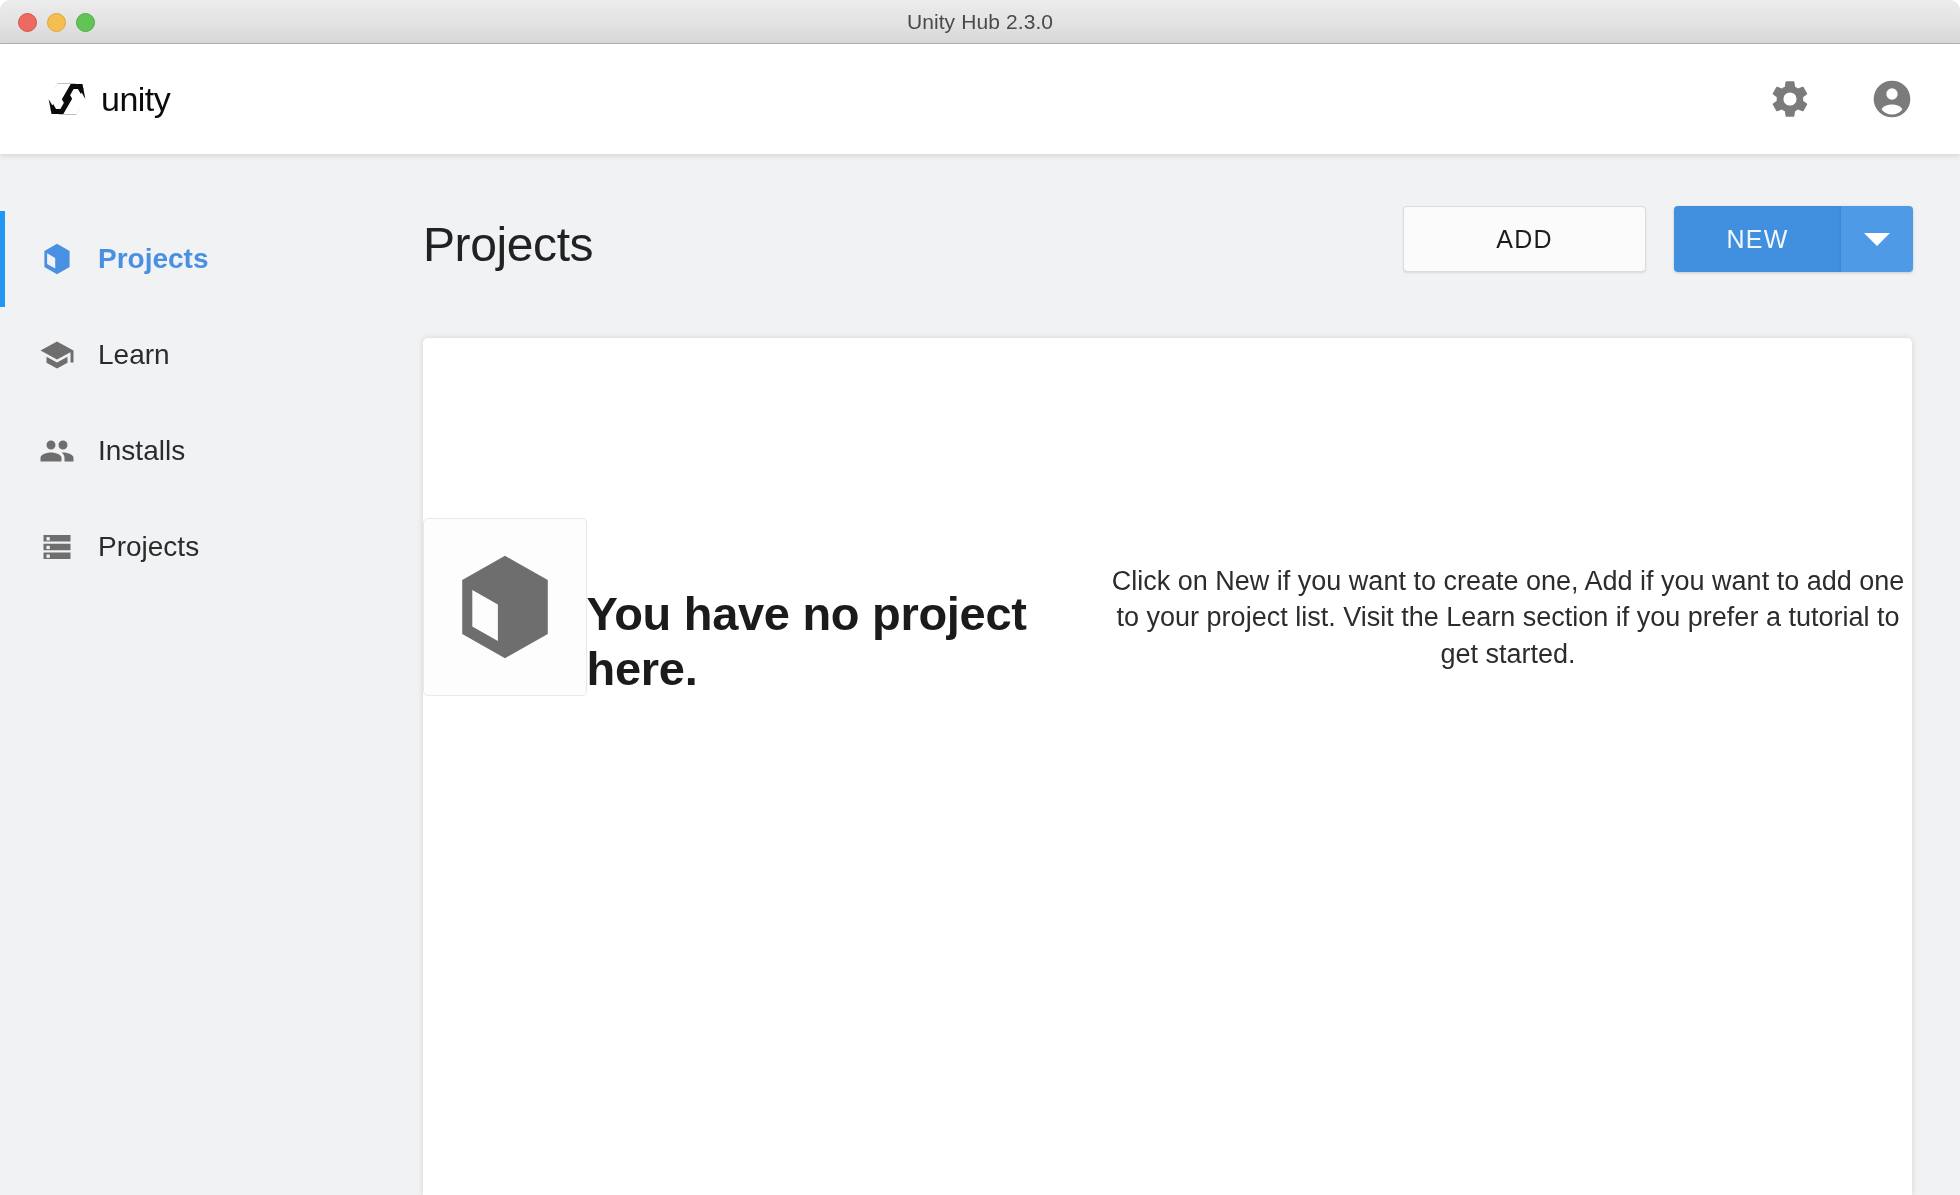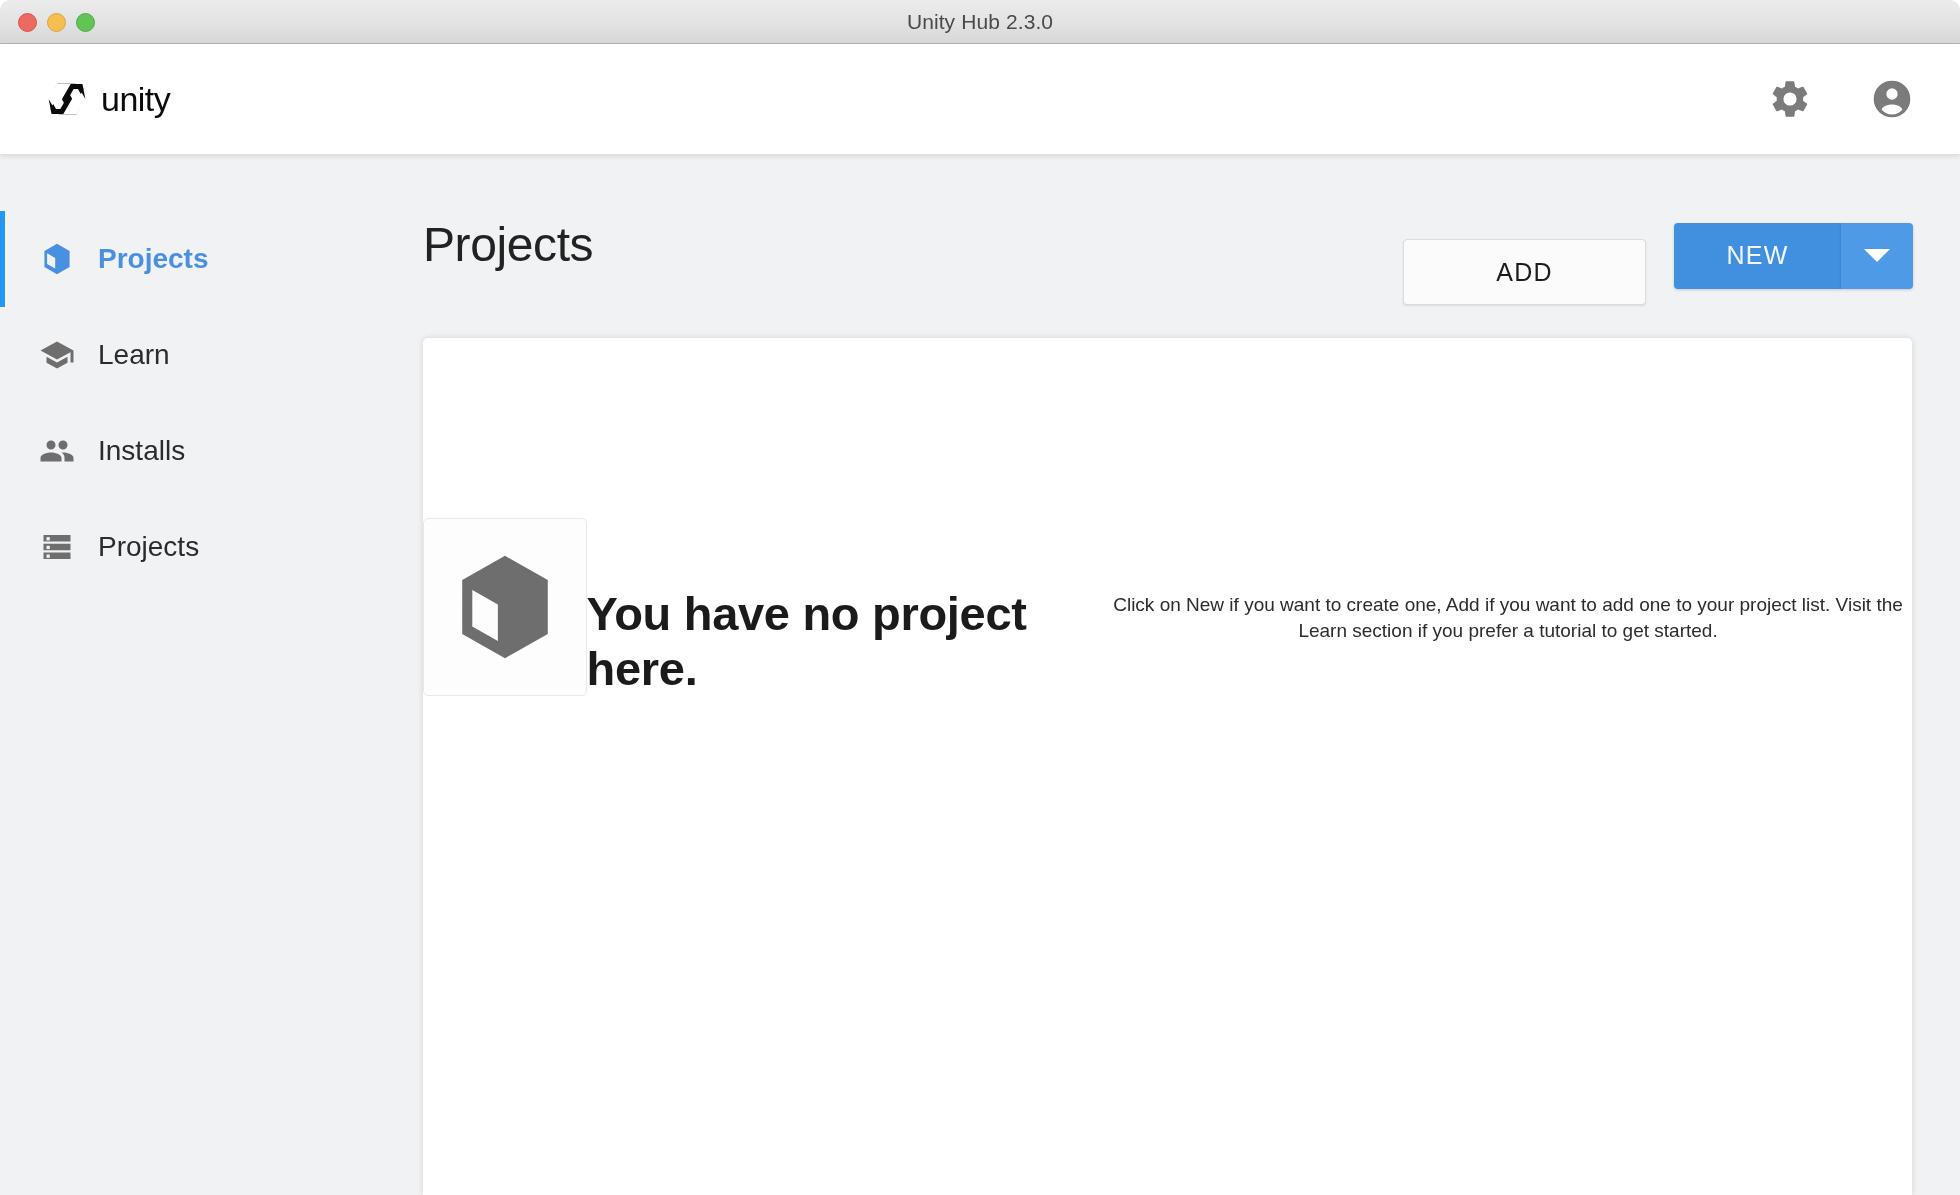--- a/index.html
+++ b/index.html
@@ -123,21 +123,20 @@
   }
   .btn-add {
     width: 243px; height: 66px;
     background: #fbfbfb;
     border: 1px solid #dcdcdc;
     border-radius: 4px;
     box-shadow: 0 1px 2px rgba(0,0,0,0.10);
     display: flex; align-items: center; justify-content: center;
     font-size: 25px; color: #1c1c1c; letter-spacing: 1.2px;
     cursor: pointer;
-    margin-top: 33px;
   }
   .btn-new-group { display: flex; align-items: stretch; border-radius: 11px; }
   .btn-new {
     width: 167px; height: 66px;
     background: #4190e0;
     border: none;
     border-top-left-radius: 4px; border-bottom-left-radius: 4px;
     display: flex; align-items: center; justify-content: center;
     font-size: 25px; color: #f4f8fc; letter-spacing: 1.2px;
     box-shadow: 0 1px 3px rgba(0,0,0,0.18);
@@ -181,21 +180,21 @@
   }
   .empty-title {
     margin-top: 67px;
     font-size: 47px; font-weight: 700; color: #1b1b1b;
     letter-spacing: -0.3px;
   }
   .empty-desc {
     margin-top: 21px;
     width: 880px;
     text-align: center;
-    font-size: 19px; line-height: 1.34; color: #2c2c2c;
+    font-size: 27px; line-height: 1.34; color: #2c2c2c;
   }
 </style>
 </head>
 <body>
 
 <div id="app">
 
   <div class="titlebar">
     <div class="traffic">
       <div class="dot dot-close"></div>

